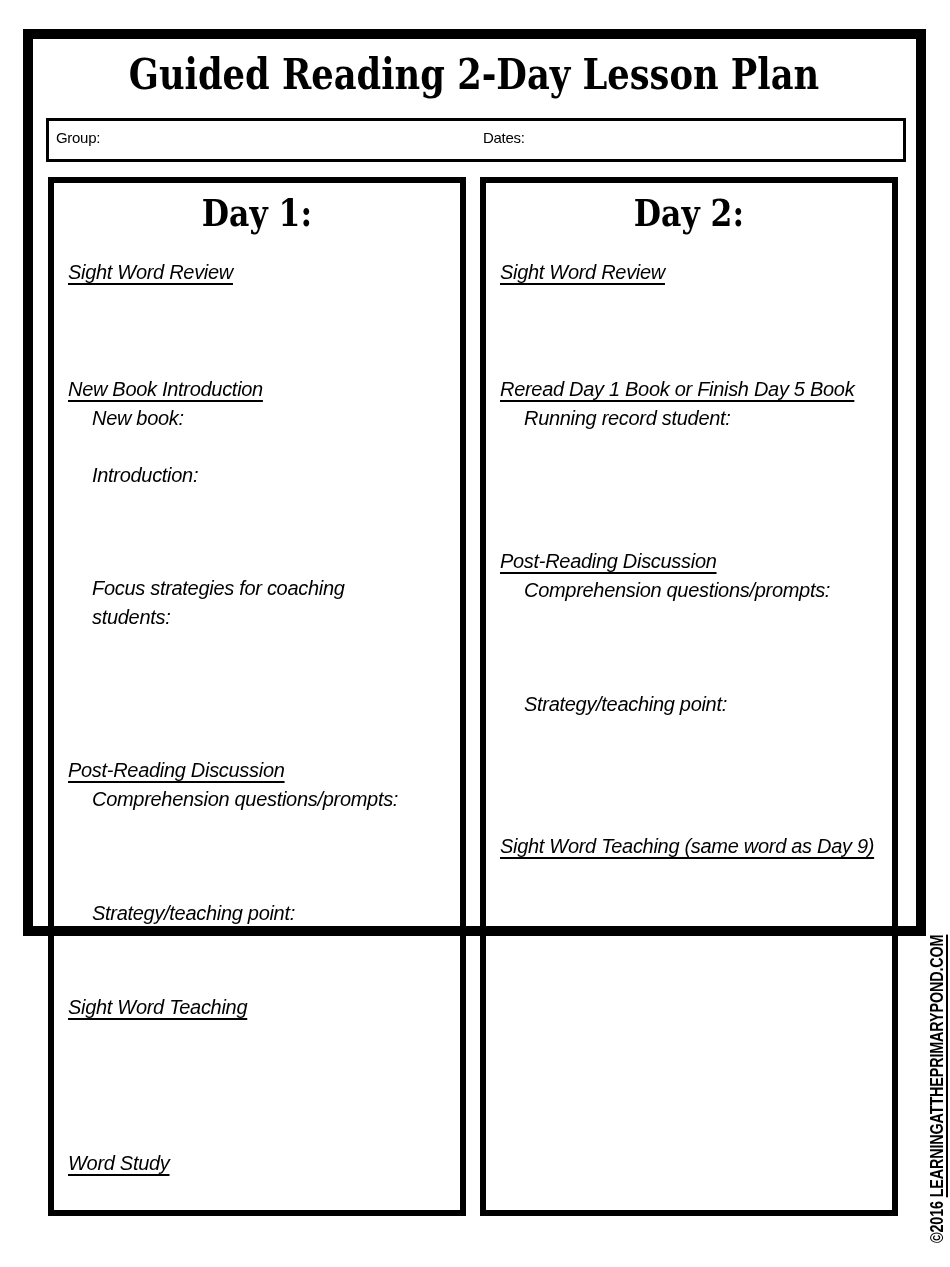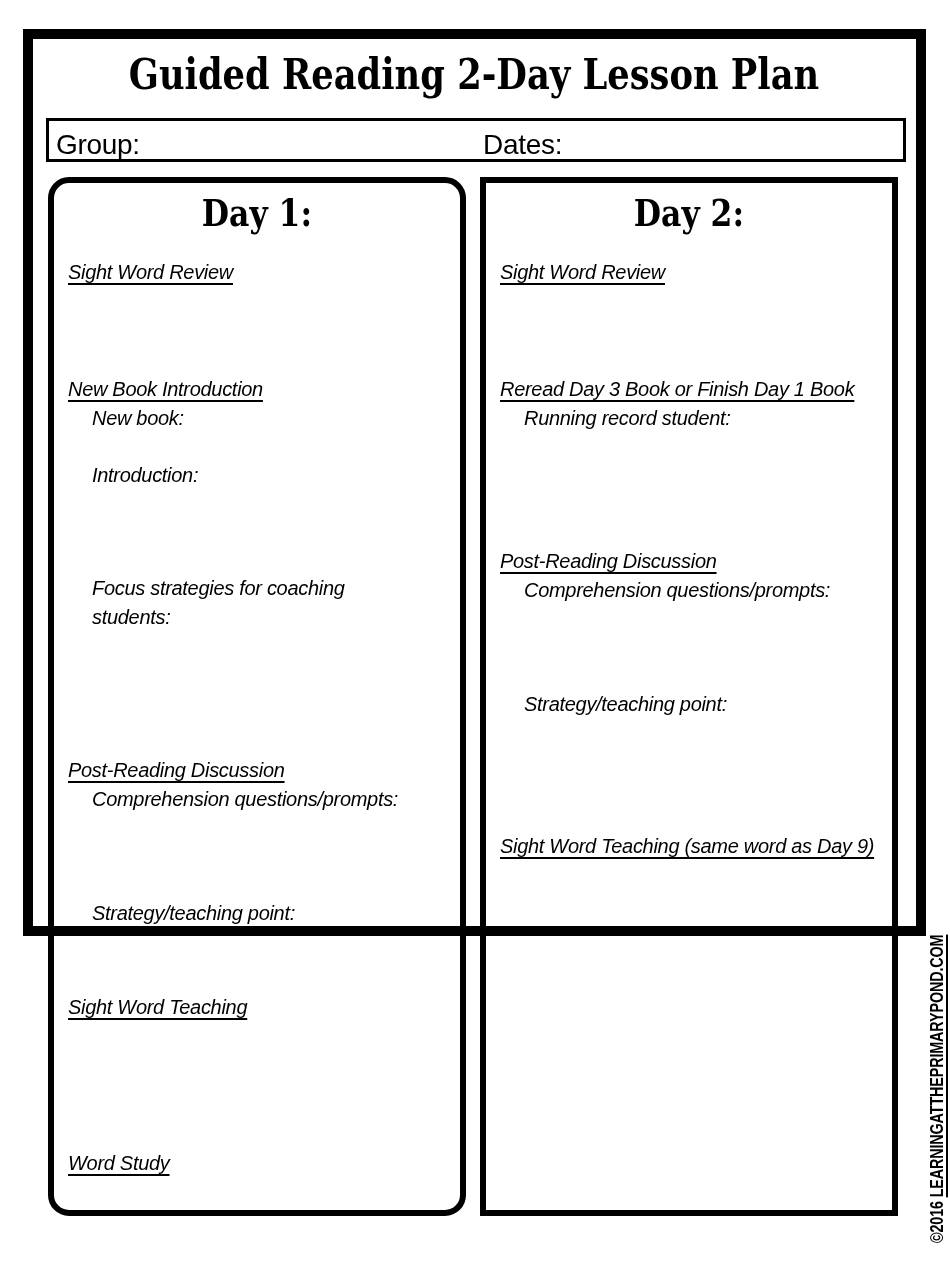--- a/index.html
+++ b/index.html
@@ -29,31 +29,31 @@
   }
   .title .squeeze{display:inline-block;transform:scaleX(0.82);transform-origin:center;}
   .groupbox{
     position:absolute;left:13px;top:79px;
     width:860px;height:44px;
     border:3px solid #000;
     box-sizing:border-box;
   }
   .groupbox .lbl{
     position:absolute;top:8px;
-    font-size:28px;letter-spacing:-0.3px;
+    font-size:15px;letter-spacing:-0.3px;
   }
   .lbl-group{left:7px;}
   .lbl-dates{left:434px;}
   .daybox{
     position:absolute;top:138px;
     width:418px;height:1039px;
     border:6px solid #000;
     box-sizing:border-box;
   }
-  .daybox.d1{left:15px;border-radius:21px;}
+  .daybox.d1{left:15px;}
   .daybox.d2{left:447px;}
   .dayhead{
     position:absolute;left:0;right:0;top:8px;
     text-align:center;
     font-family:"DejaVu Serif",serif;
     font-weight:bold;
     font-size:37px;
     white-space:nowrap;
   }
   .dayhead .squeeze{display:inline-block;transform:scaleX(0.85);transform-origin:center;}
@@ -115,21 +115,21 @@
     <div class="item s" style="top:716px">Strategy/teaching point:</div>
     <div class="item h" style="top:810px">Sight Word Teaching</div>
     <div class="item h" style="top:966px">Word Study</div>
   </div>
 
   <div class="daybox d2">
     <div class="dayhead">
       <span class="squeeze">Day 2:</span>
     </div>
     <div class="item h" style="top:75px">Sight Word Review</div>
-    <div class="item h" style="top:192px">Reread Day 3 Book or Finish Day 1 Book</div>
+    <div class="item h" style="top:192px">Reread Day 1 Book or Finish Day 5 Book</div>
     <div class="item s" style="top:221px">Running record student:</div>
     <div class="item h" style="top:364px">Post-Reading Discussion</div>
     <div class="item s" style="top:393px">Comprehension questions/prompts:</div>
     <div class="item s" style="top:507px">Strategy/teaching point:</div>
     <div class="item h" style="top:649px">Sight Word Teaching (same word as Day 9)</div>
   </div>
 
 </div>
 
 <div class="copyright">

